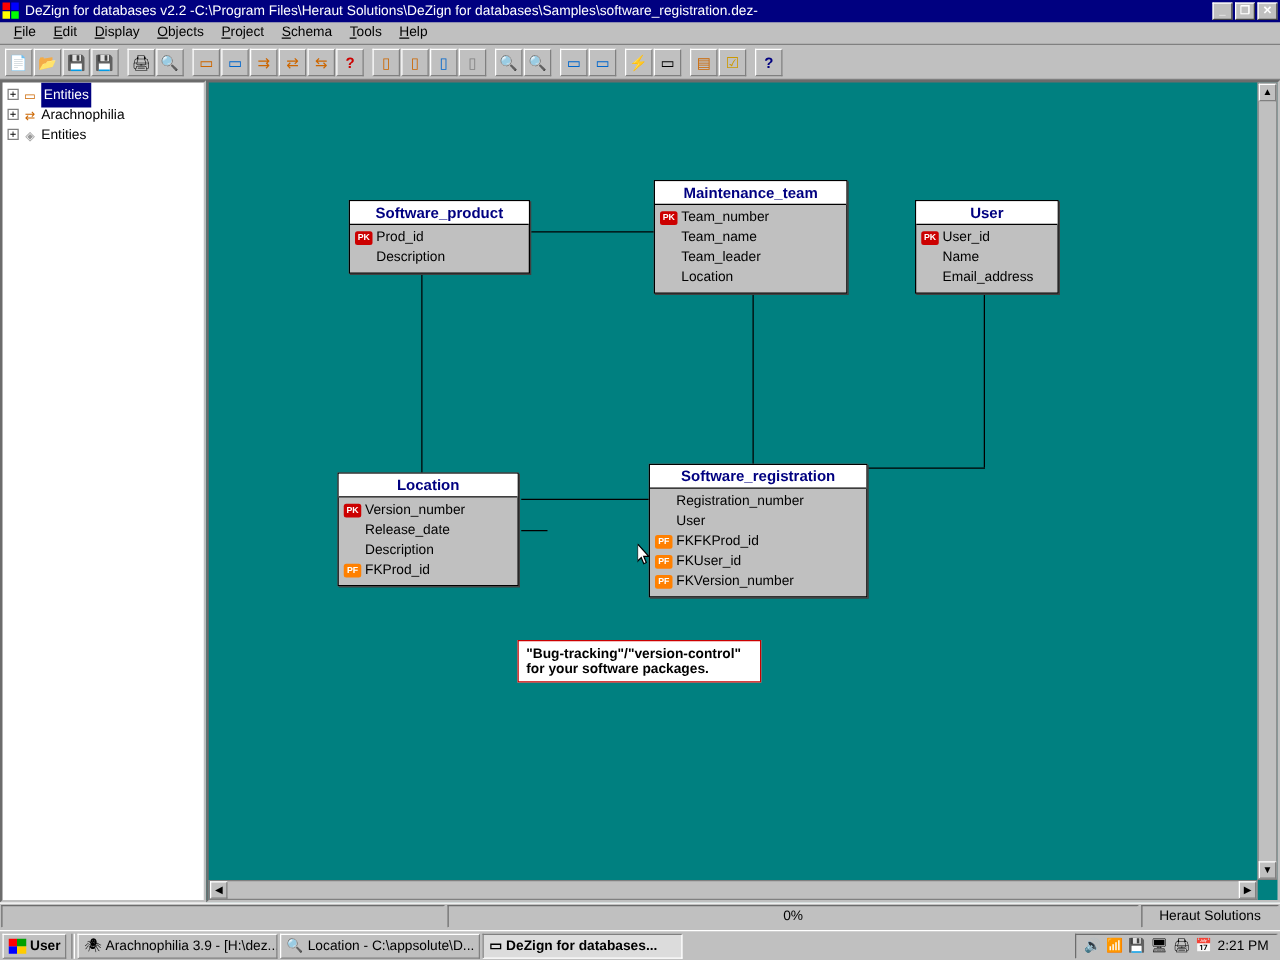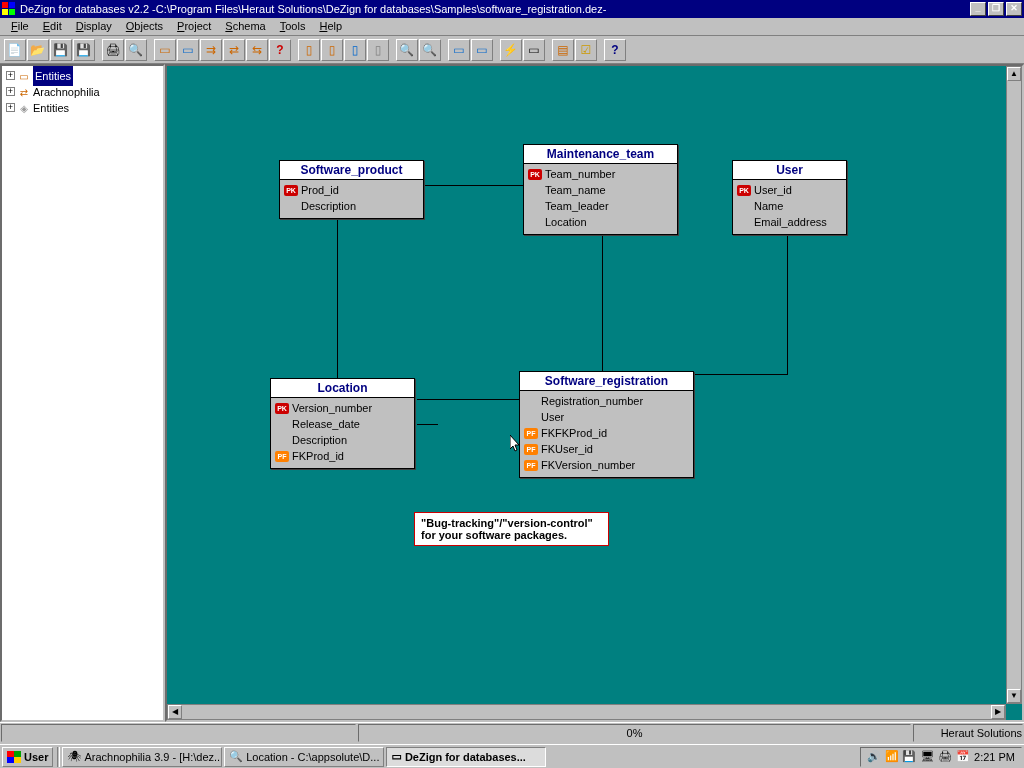--- a/index.html
+++ b/index.html
@@ -339,21 +339,21 @@
           </div>
         </div>
       </div>
       <div class="note-box" style="left: 247px; top: 446px; width: 195px;">"Bug-tracking"/"version-control" for your software packages.</div>
     </div>
 </div>
 
 <div class="statusbar">
   <div class="status-cell" style="flex:0 0 355px"></div>
   <div class="status-cell" style="flex:1;text-align:center;line-height:16px">0%</div>
-  <div class="status-cell" style="flex:0 0 110px;text-align:right;line-height:16px">Heraut Solutions</div>
+  <div class="status-cell" style="flex:0 0 110px;text-align:center;line-height:16px">Heraut Solutions</div>
 </div>
 
 <div class="taskbar">
   <div class="start-btn">
     <span class="win-logo"></span>
     <span>User</span>
   </div>
   <div class="task-divider"></div>
   <div class="task-btn">
     <span style="margin-right:3px">🕷</span>

